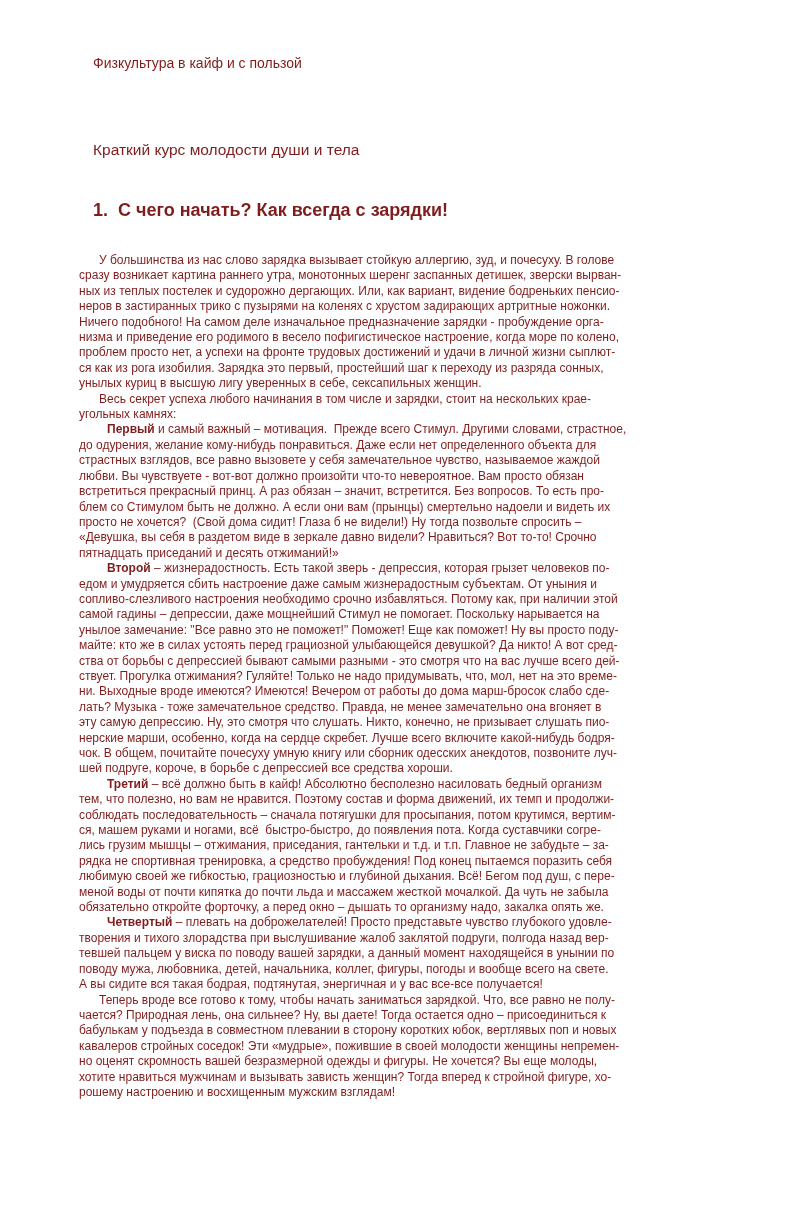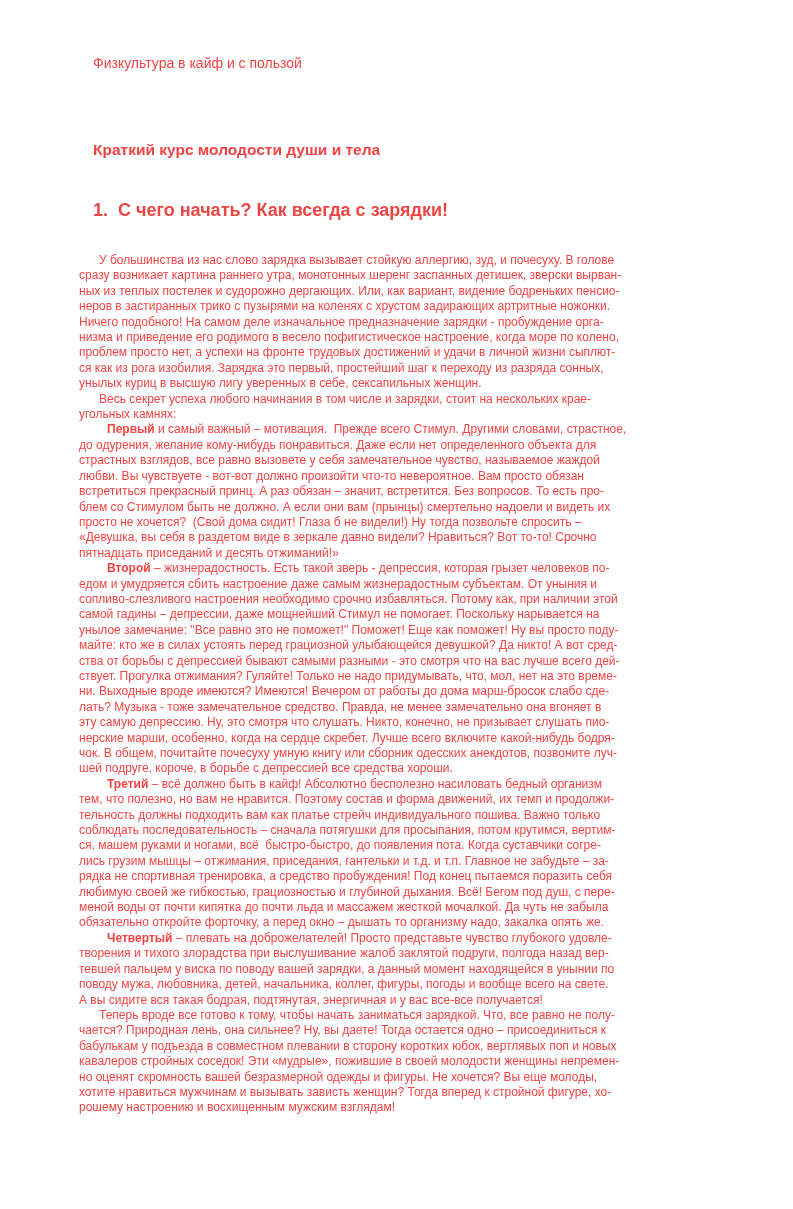--- a/index.html
+++ b/index.html
@@ -1,38 +1,38 @@
 <!DOCTYPE html>
 <html><head>
 <meta charset="utf-8">
 <style>
   html, body { margin: 0; padding: 0; background: #ffffff; }
   .page {
     position: relative;
     width: 635px;
     height: 1209px;
     background: #ffffff;
-    color: #ef4444;
+    color: #7f1d1d;
     font-family: "Liberation Sans", "DejaVu Sans", sans-serif;
     overflow: hidden;
   }
   .doc-header {
     position: absolute;
     left: 93px;
     top: 55px;
     font-size: 14px;
     line-height: 17px;
     white-space: pre;
   }
   .doc-title {
     position: absolute;
     left: 93px;
     top: 140px;
     font-size: 15.5px;
-    font-weight: bold;
+    font-weight: normal;
     line-height: 19px;
     white-space: pre;
   }
   .section-heading {
     position: absolute;
     left: 93px;
     top: 201px;
     font-size: 18px;
     font-weight: bold;
     line-height: 19px;
@@ -95,21 +95,20 @@
         <div class="line">ни. Выходные вроде имеются? Имеются! Вечером от работы до дома марш-бросок слабо сде-</div>
         <div class="line">лать? Музыка - тоже замечательное средство. Правда, не менее замечательно она вгоняет в</div>
         <div class="line">эту самую депрессию. Ну, это смотря что слушать. Никто, конечно, не призывает слушать пио-</div>
         <div class="line">нерские марши, особенно, когда на сердце скребет. Лучше всего включите какой-нибудь бодря-</div>
         <div class="line">чок. В общем, почитайте почесуху умную книгу или сборник одесских анекдотов, позвоните луч-</div>
         <div class="line">шей подруге, короче, в борьбе с депрессией все средства хороши.</div>
       </div>
       <div class="paragraph">
         <div class="line first"><b>Третий</b> – всё должно быть в кайф! Абсолютно бесполезно насиловать бедный организм</div>
         <div class="line">тем, что полезно, но вам не нравится. Поэтому состав и форма движений, их темп и продолжи-</div>
-        <div class="line">тельность должны подходить вам как платье стрейч индивидуального пошива. Важно только</div>
         <div class="line">соблюдать последовательность – сначала потягушки для просыпания, потом крутимся, вертим-</div>
         <div class="line">ся, машем руками и ногами, всё  быстро-быстро, до появления пота. Когда суставчики согре-</div>
         <div class="line">лись грузим мышцы – отжимания, приседания, гантельки и т.д. и т.п. Главное не забудьте – за-</div>
         <div class="line">рядка не спортивная тренировка, а средство пробуждения! Под конец пытаемся поразить себя</div>
         <div class="line">любимую своей же гибкостью, грациозностью и глубиной дыхания. Всё! Бегом под душ, с пере-</div>
         <div class="line">меной воды от почти кипятка до почти льда и массажем жесткой мочалкой. Да чуть не забыла</div>
         <div class="line">обязательно откройте форточку, а перед окно – дышать то организму надо, закалка опять же.</div>
       </div>
       <div class="paragraph">
         <div class="line first"><b>Четвертый</b> – плевать на доброжелателей! Просто представьте чувство глубокого удовле-</div>

